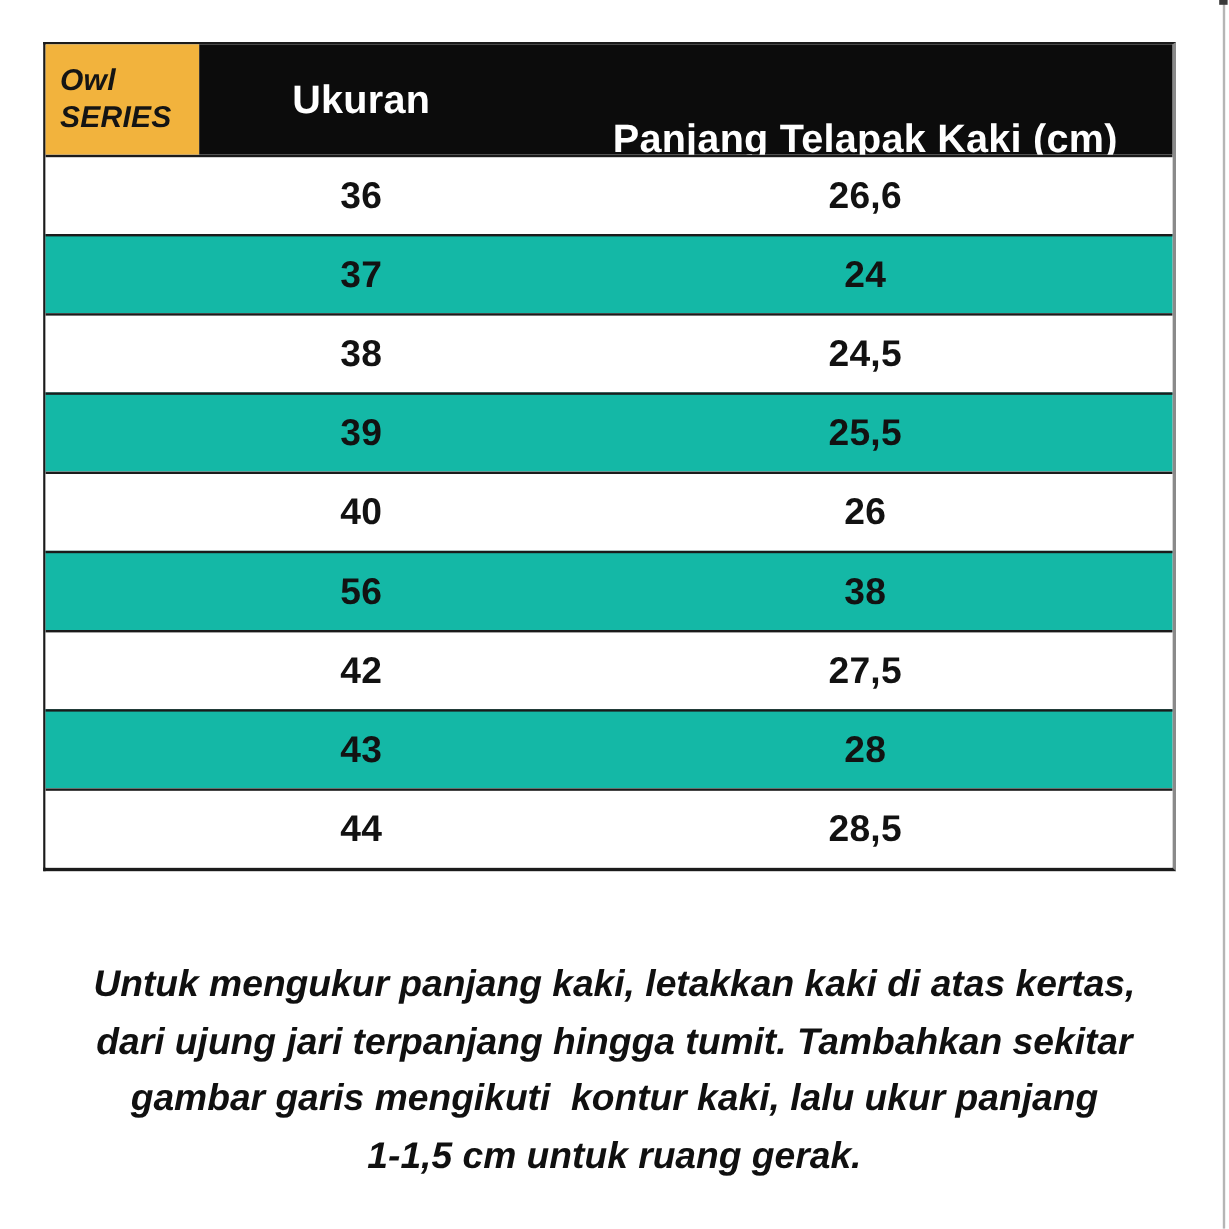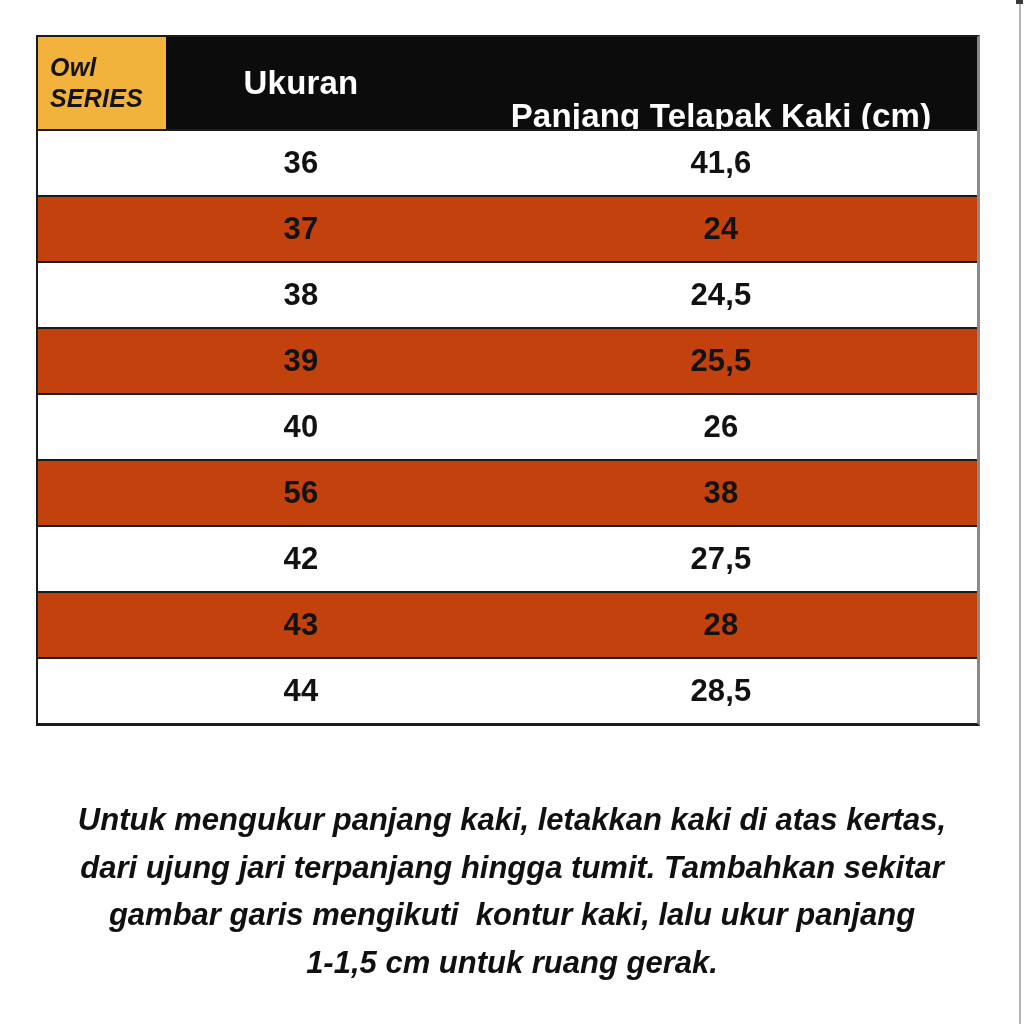--- a/index.html
+++ b/index.html
@@ -32,21 +32,21 @@
     color:#ffffff; font-weight:800; font-size:33px; white-space:nowrap;
     letter-spacing:0.2px;
   }
   .hcell.c1 { left:263px; }
   .hcell.c2 { left:683px;margin-top:33px; }
 
   .row {
     position:relative; height:66px; box-sizing:border-box;
     border-top:2px solid #1b1b1b; background:#ffffff;
   }
-  .row.alt { background:#c2410c; }
+  .row.alt { background:#14b8a6; }
   .cell {
     position:absolute; top:50%; transform:translate(-50%,-50%);
     font-weight:800; font-size:31px; color:#121212; white-space:nowrap;
     letter-spacing:0.2px;
   }
   .cell.c1 { left:263px; }
   .cell.c2 { left:683px; }
 
   
   .footer {
@@ -79,21 +79,21 @@
         <span>SERIES</span>
       </div>
       <div class="header-black"></div>
       <span class="hcell c1">Ukuran</span>
       <span class="hcell c2">Panjang Telapak Kaki (cm)</span>
     </div>
 
     <div id="table-body">
         <div class="row">
           <span class="cell c1">36</span>
-          <span class="cell c2">41,6</span>
+          <span class="cell c2">26,6</span>
         </div>
         <div class="row alt">
           <span class="cell c1">37</span>
           <span class="cell c2">24</span>
         </div>
         <div class="row">
           <span class="cell c1">38</span>
           <span class="cell c2">24,5</span>
         </div>
         <div class="row alt">

